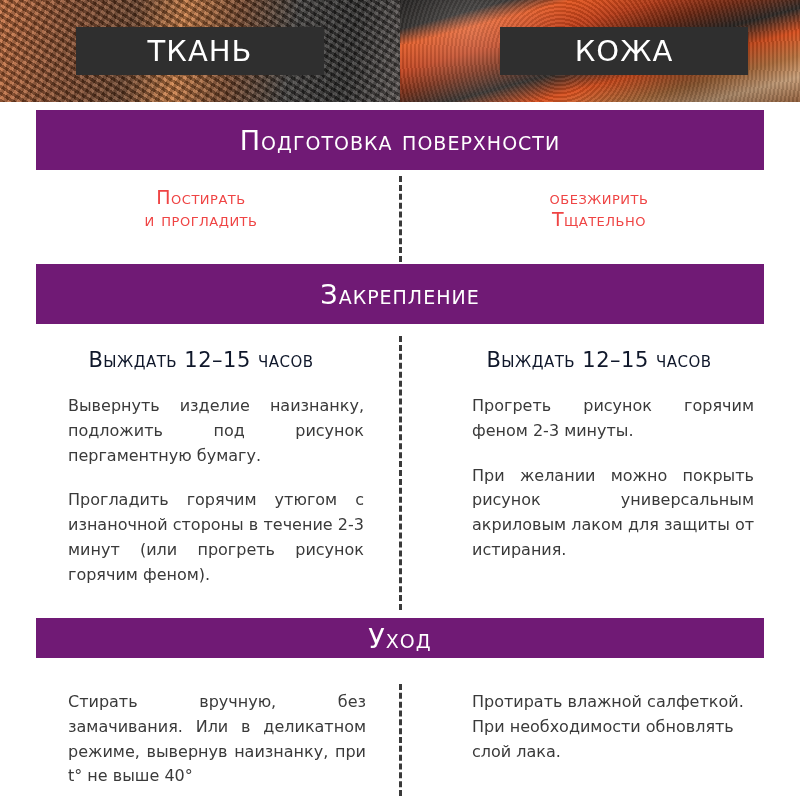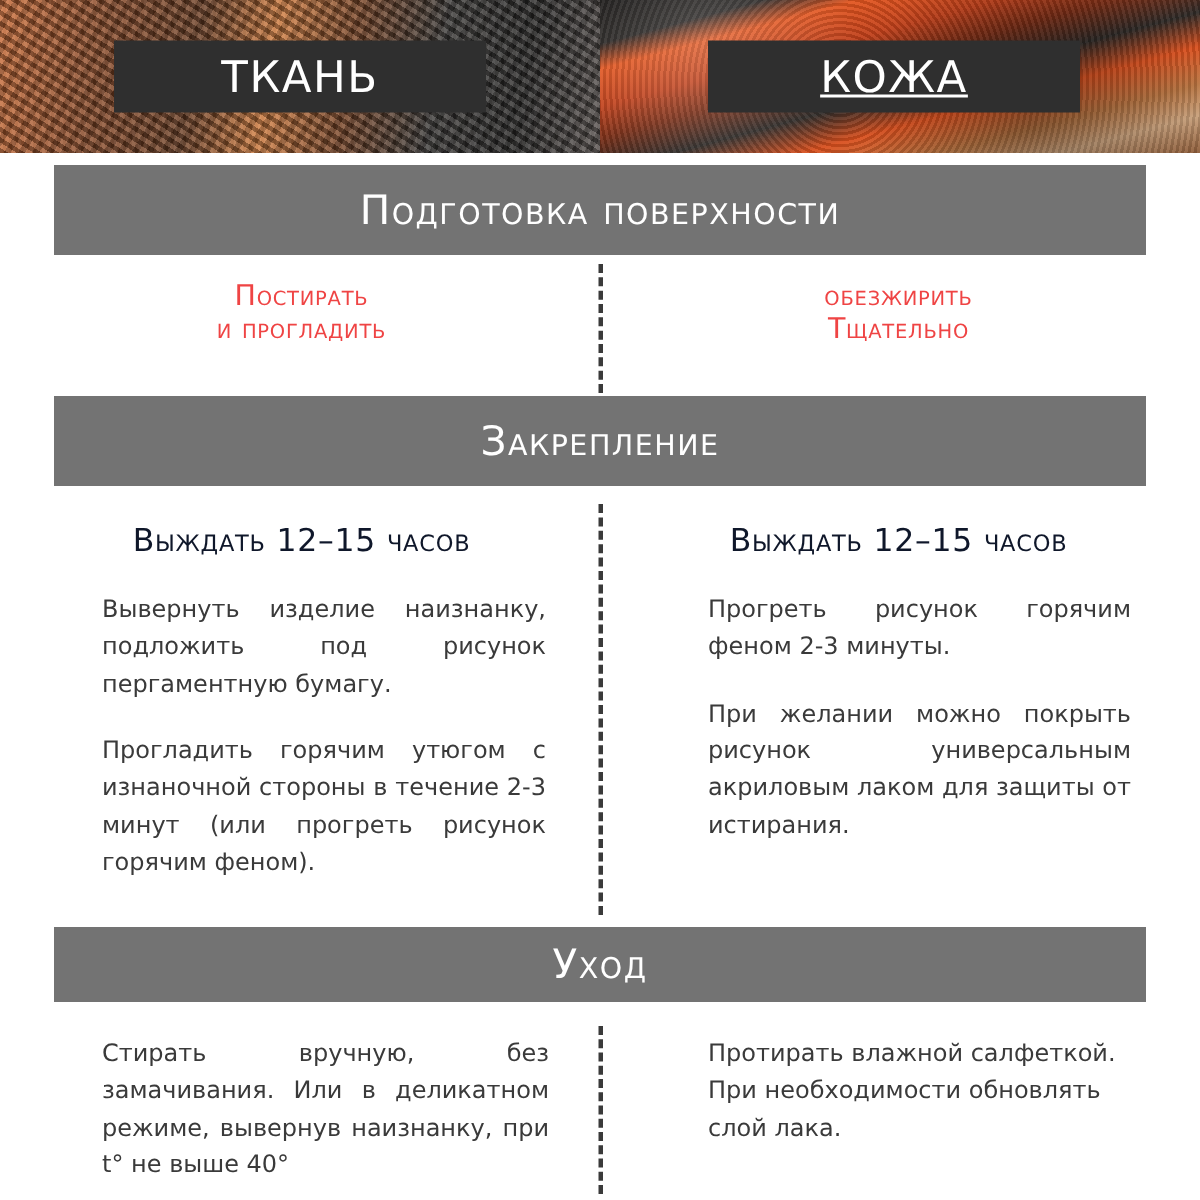--- a/index.html
+++ b/index.html
@@ -72,46 +72,45 @@
     justify-content: center;
     font-size: 29px;
     letter-spacing: 1px;
     text-transform: uppercase;
   }
   .caption-left {
     left: 76px;
     width: 248px;
   }
   .caption-right {
-    left: 472px;
+    left: 500px;
     width: 248px;
-    text-decoration: underline;
   }
 
   
   .smallcaps {
     font-variant: small-caps;
   }
 
   
   .bar {
     position: absolute;
     left: 36px;
     width: 728px;
-    background: #737373;
+    background: #701a75;
     color: #ffffff;
     display: flex;
     align-items: center;
     justify-content: center;
     font-size: 27px;
     letter-spacing: 1px;
   }
   #bar-surface { top: 110px; height: 60px; }
   #bar-fixing  { top: 264px; height: 60px; }
-  #bar-care    { top: 618px; height: 50px; }
+  #bar-care    { top: 618px; height: 40px; }
 
   
   .divider {
     position: absolute;
     left: 399px;
     width: 0;
     border-left: 3px dashed #3a3a3a;
   }
   #divider-a { top: 176px; height: 86px; }
   #divider-b { top: 336px; height: 274px; }

